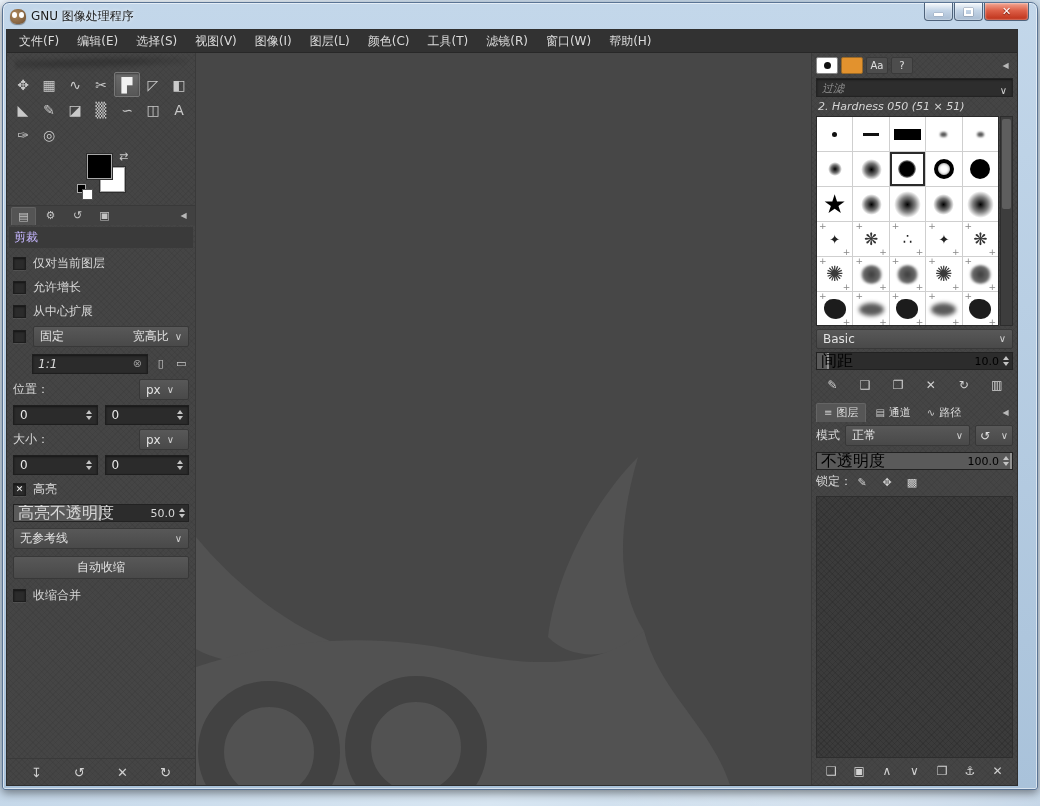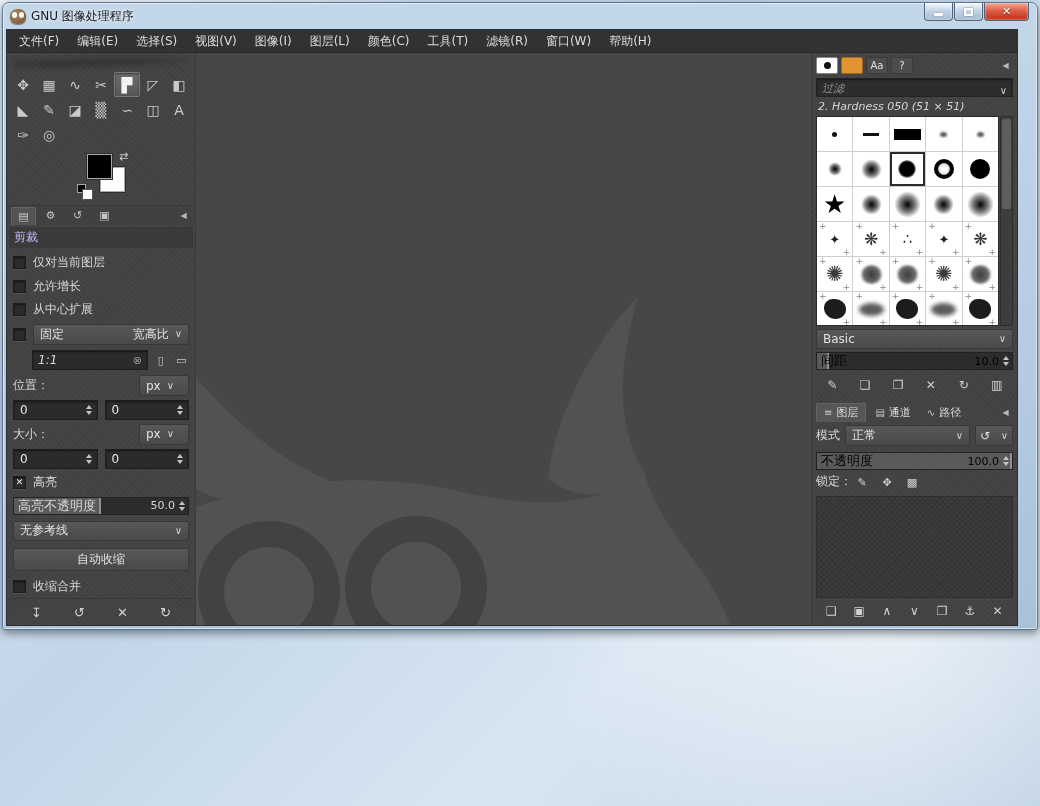--- a/index.html
+++ b/index.html
@@ -3,21 +3,21 @@
 <meta charset="utf-8">
 <style>
   *{margin:0;padding:0;box-sizing:border-box;font-family:"DejaVu Sans","Liberation Sans",sans-serif}
   html,body{width:1040px;height:806px;overflow:hidden}
   .desktop{position:relative;width:1040px;height:806px;
     background:linear-gradient(135deg,#dce9f5 0%,#c3d6e8 40%,#d8e6f2 70%,#bcd0e4 100%)}
   .desktop::before{content:"";position:absolute;inset:0;
     background:radial-gradient(circle at 12% 15%,rgba(255,255,255,.8),transparent 28%),
                radial-gradient(circle at 85% 75%,rgba(255,255,255,.6),transparent 32%)}
   
-  .window{position:absolute;left:2px;top:2px;width:1036px;height:628px;
+  .window{position:absolute;left:2px;top:2px;width:1036px;height:788px;
     background:linear-gradient(#c3d7ea,#a9c2da);border:1px solid #5a7494;
     border-radius:7px 7px 3px 3px;display:flex;flex-direction:column;
     box-shadow:inset 0 0 0 1px rgba(255,255,255,.55),0 3px 10px rgba(0,0,0,.45)}
   .titlebar{height:26px;display:flex;align-items:flex-start;padding:0 0 0 7px;border-radius:7px 7px 0 0}
   .titlebar .tleft{display:flex;align-items:center;gap:5px;height:26px}
   .wilber-ico{width:16px;height:15px;border-radius:45% 45% 40% 40%;
     background:radial-gradient(circle at 35% 35%,#b08a5e,#6e4f33);position:relative;box-shadow:0 1px 1px rgba(0,0,0,.4)}
   .wilber-ico::before,.wilber-ico::after{content:"";position:absolute;top:3px;width:5px;height:6px;background:#fff;border-radius:50%}
   .wilber-ico::before{left:2px}.wilber-ico::after{right:2px}
   .title-text{font-size:12px;color:#1b1b1b;text-shadow:0 0 4px rgba(255,255,255,.9)}
@@ -85,21 +85,21 @@
   .unit-combo{margin-left:auto;width:50px}
   .spin-row{display:flex;gap:7px;height:25px;align-items:center}
   .spinner{flex:1;display:flex;align-items:center;height:20px;background:#2b2b2b;border:1px solid #1e1e1e;
     padding:0 3px 0 6px;color:#e8e8e8;font-size:12px;box-shadow:inset 0 1px 2px rgba(0,0,0,.5)}
   .spin-arrows{display:flex;flex-direction:column;align-items:center;gap:2px;width:10px;margin-left:auto}
   .spin-arrows::before{content:"";width:0;height:0;border-left:3px solid transparent;border-right:3px solid transparent;border-bottom:4px solid #c4c4c4}
   .spin-arrows::after{content:"";width:0;height:0;border-left:3px solid transparent;border-right:3px solid transparent;border-top:4px solid #c4c4c4}
   .slider{position:relative;height:18px;background:#2c2c2c;border:1px solid #222;margin:3px 0;
     display:flex;align-items:center;overflow:hidden}
   .slider-fill{position:absolute;left:0;top:0;bottom:0;background:#5a5a5a;border-right:2px solid #919191}
-  .slider-label{position:relative;z-index:1;padding-left:4px;font-size:13px;white-space:nowrap}
+  .slider-label{position:relative;z-index:1;padding-left:4px;font-size:16px;white-space:nowrap}
   .slider-value{position:relative;z-index:1;margin-left:auto;padding-right:13px;font-size:11px}
   .slider .spin-arrows{position:absolute;right:1px;top:0;bottom:0;z-index:1;margin:0;justify-content:center}
   .push-btn{height:23px;background:linear-gradient(#585858,#494949);border:1px solid #383838;border-radius:2px;
     display:flex;align-items:center;justify-content:center;color:#e2e2e2;margin:4px 0}
   .toolbox-bottom{height:27px;display:flex;align-items:center;justify-content:space-around;
     border-top:1px solid #3a3a3a;padding:0 8px;margin-top:auto}
   .tb-icon{color:#d0d0d0;font-size:13px;width:26px;height:21px;display:flex;align-items:center;justify-content:center}
   
   .canvas{flex:1;background:#474747;position:relative;overflow:hidden;border-left:1px solid #3a3a3a;border-right:1px solid #3a3a3a}
   .wilber{position:absolute;left:0;bottom:0}

